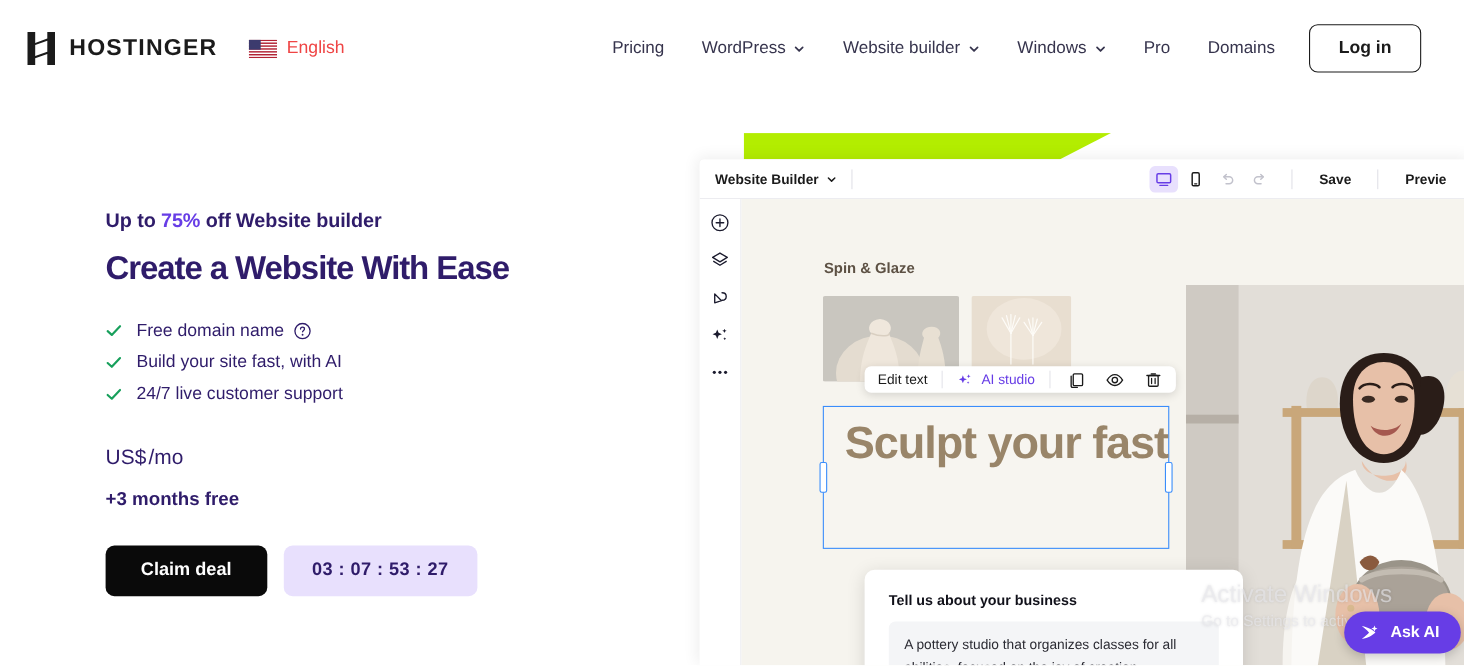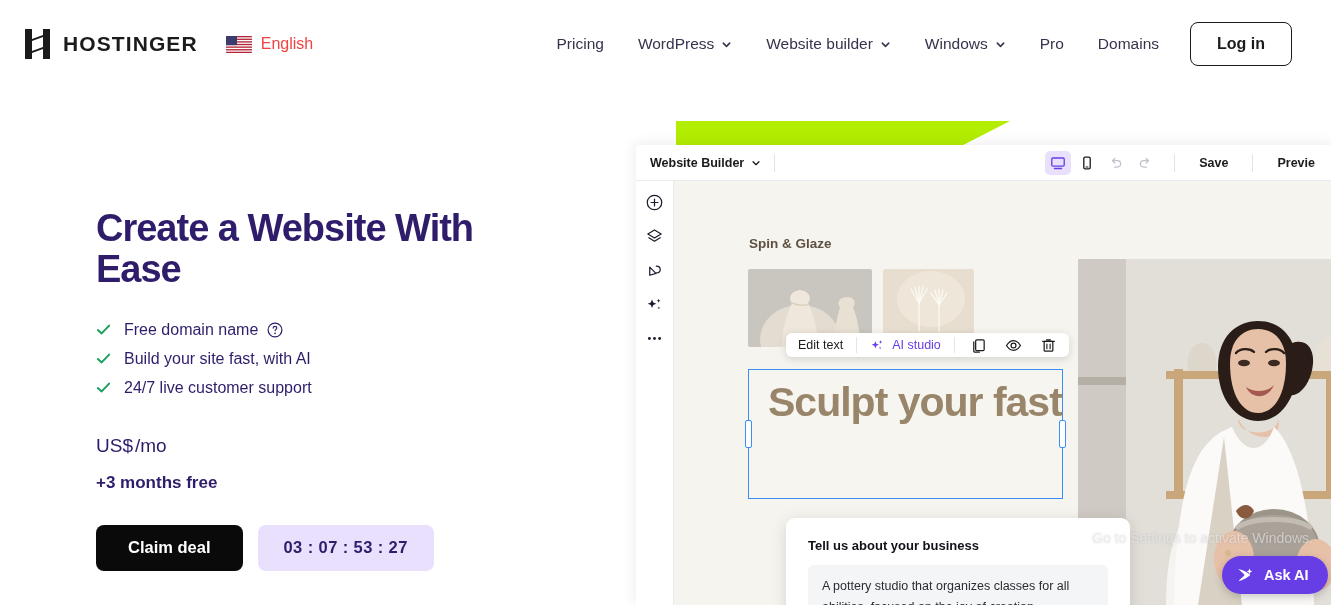--- a/index.html
+++ b/index.html
@@ -37,21 +37,21 @@
     margin-left: 14px; border: 1.6px solid #1b1b1b; border-radius: 8px;
     padding: 12px 26px; font-size: 16px; font-weight: 600; color: #1b1b1b;
     background: #fff; cursor: pointer;
   }
 
   
   .hero-left { position: absolute; left: 96px; top: 190px; width: 470px; }
   .eyebrow { font-size: 18px; font-weight: 700; color: #2f1c6a; letter-spacing: -0.1px; }
   .eyebrow .pct { color: #673de6; }
   .hero-title {
-    margin-top: 18px; font-size: 38px; line-height: 1.09; font-weight: 700;
+    margin-top: 18px; font-size: 30px; line-height: 1.09; font-weight: 700;
     color: #2f1c6a; letter-spacing: -1px;
   }
   .feat-list { margin-top: 30px; }
   .feat { display: flex; align-items: center; margin-bottom: 11px; }
   .tick { width: 15px; height: 15px; flex: none; margin-right: 13px; }
   .feat-text { font-size: 16px; color: #2f1c6a; }
   .help-ic { width: 16px; height: 16px; margin-left: 9px; flex: none; cursor: pointer; }
 
   .price-row { margin-top: 38px; display: flex; align-items: baseline; }
   .cur { font-size: 19px; font-weight: 500; color: #2f1c6a; }
@@ -216,20 +216,23 @@
       </div>
       <div class="navitem">
         <span>Domains</span>
       </div>
       <button class="login-btn">Log in</button>
     </div>
   </div>
 
   <div class="hero-left">
 
+    <div class="eyebrow">
+      <span>Up to </span><span class="pct">75%</span><span> off Website builder</span>
+    </div>
 
     <h1 class="hero-title">Create a Website With Ease</h1>
 
     <div class="feat-list">
       <div class="feat">
         <svg class="tick" viewBox="0 0 16 16">
             <path d="M2 8.6 L6 12.2 L14 3.8" stroke="#18a05c" stroke-width="2.1" fill="none" stroke-linecap="round" stroke-linejoin="round"></path>
           </svg>
         <span class="feat-text">Free domain name</span>
         <svg class="help-ic" viewBox="0 0 16 16">
@@ -444,20 +447,21 @@
             <ellipse cx="238" cy="306" rx="20" ry="26" fill="#e7c0a8"></ellipse>
             <path d="M158 252 C164 244 172 244 176 252 C172 262 162 262 158 252 Z" fill="#8a5a3e"></path>
             <circle cx="150" cy="294" r="3.2" fill="#d8b98f"></circle>
           </svg>
         </div>
       </div>
     </div>
   </div>
 
   <div class="watermark">
+    <div class="wm1">Activate Windows</div>
     <div class="wm2">Go to Settings to activate Windows.</div>
   </div>
 
   <div class="ask-ai">
     <svg class="ask-ic" viewBox="0 0 20 20">
       <path d="M3 4 C9 5.2 12.6 7.4 15.4 10 C12.6 12.6 9 14.8 3 16 C7 12.8 8.6 11.4 9.6 10 C8.6 8.6 7 7.2 3 4 Z" fill="#ffffff"></path>
       <path d="M14.5 3.6 L15.3 5.6 L17.3 6.4 L15.3 7.2 L14.5 9.2 L13.7 7.2 L11.7 6.4 L13.7 5.6 Z" fill="#ffffff"></path>
     </svg>
     <span>Ask AI</span>
   </div>

